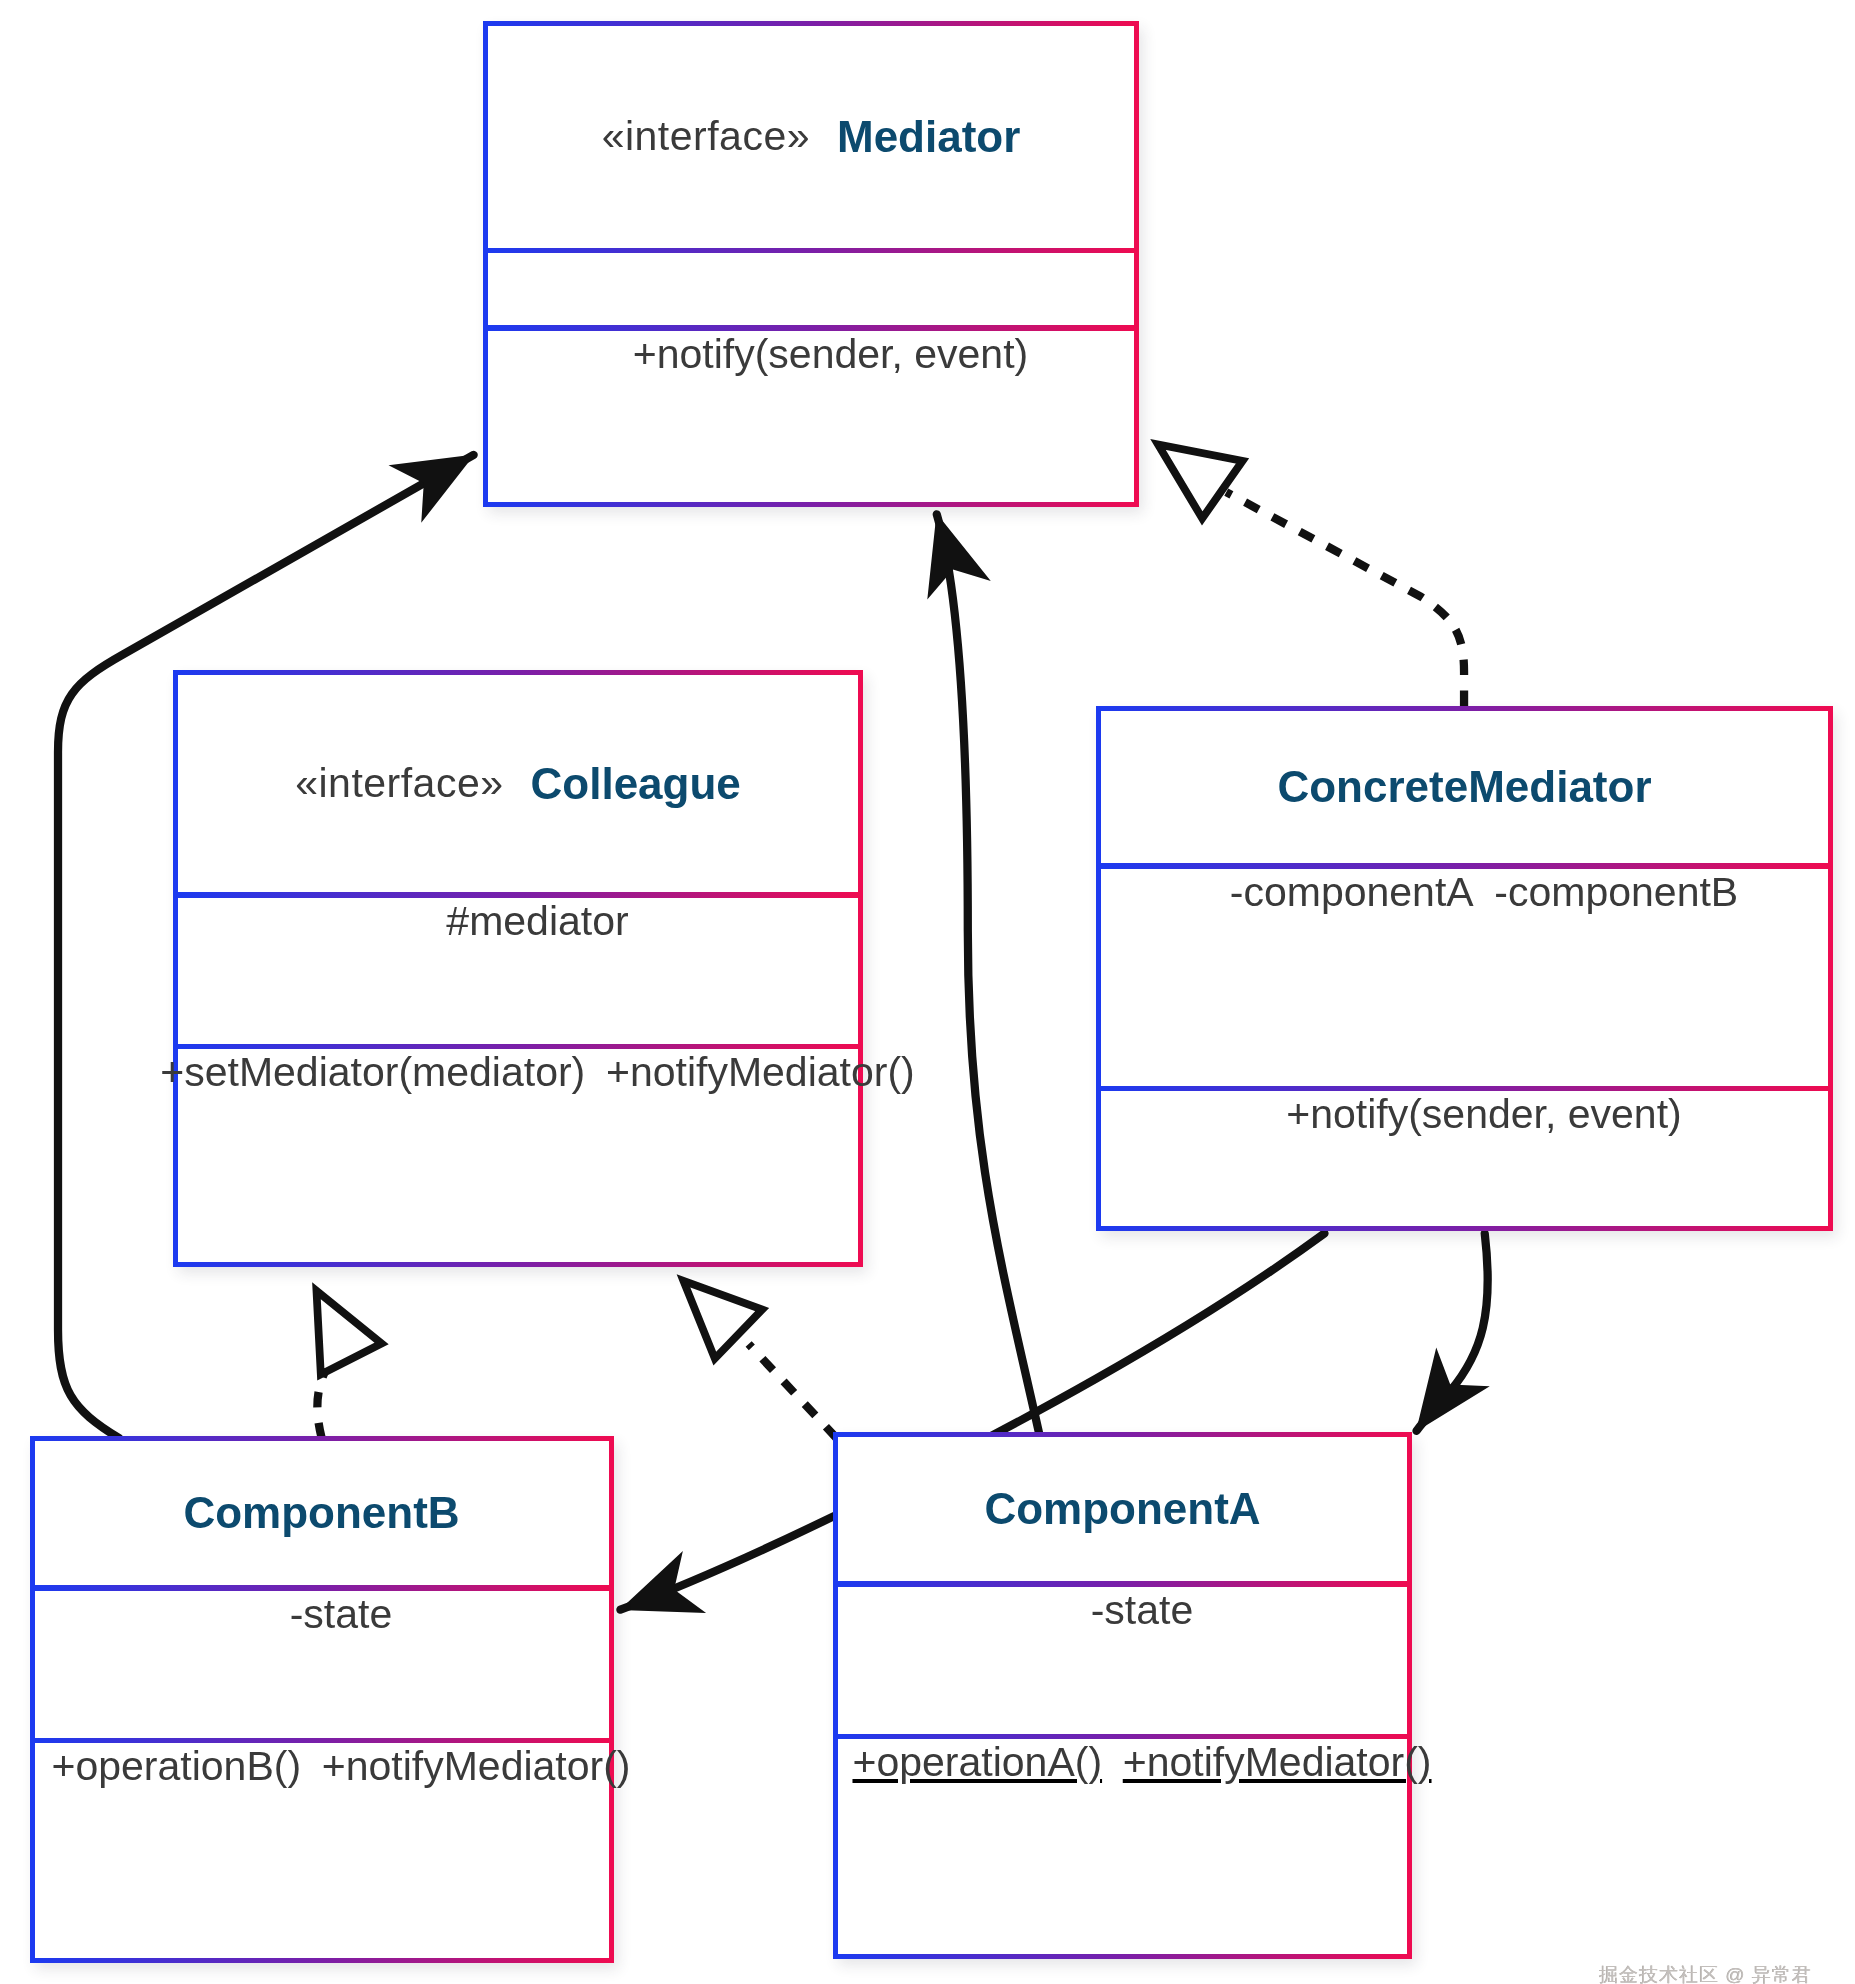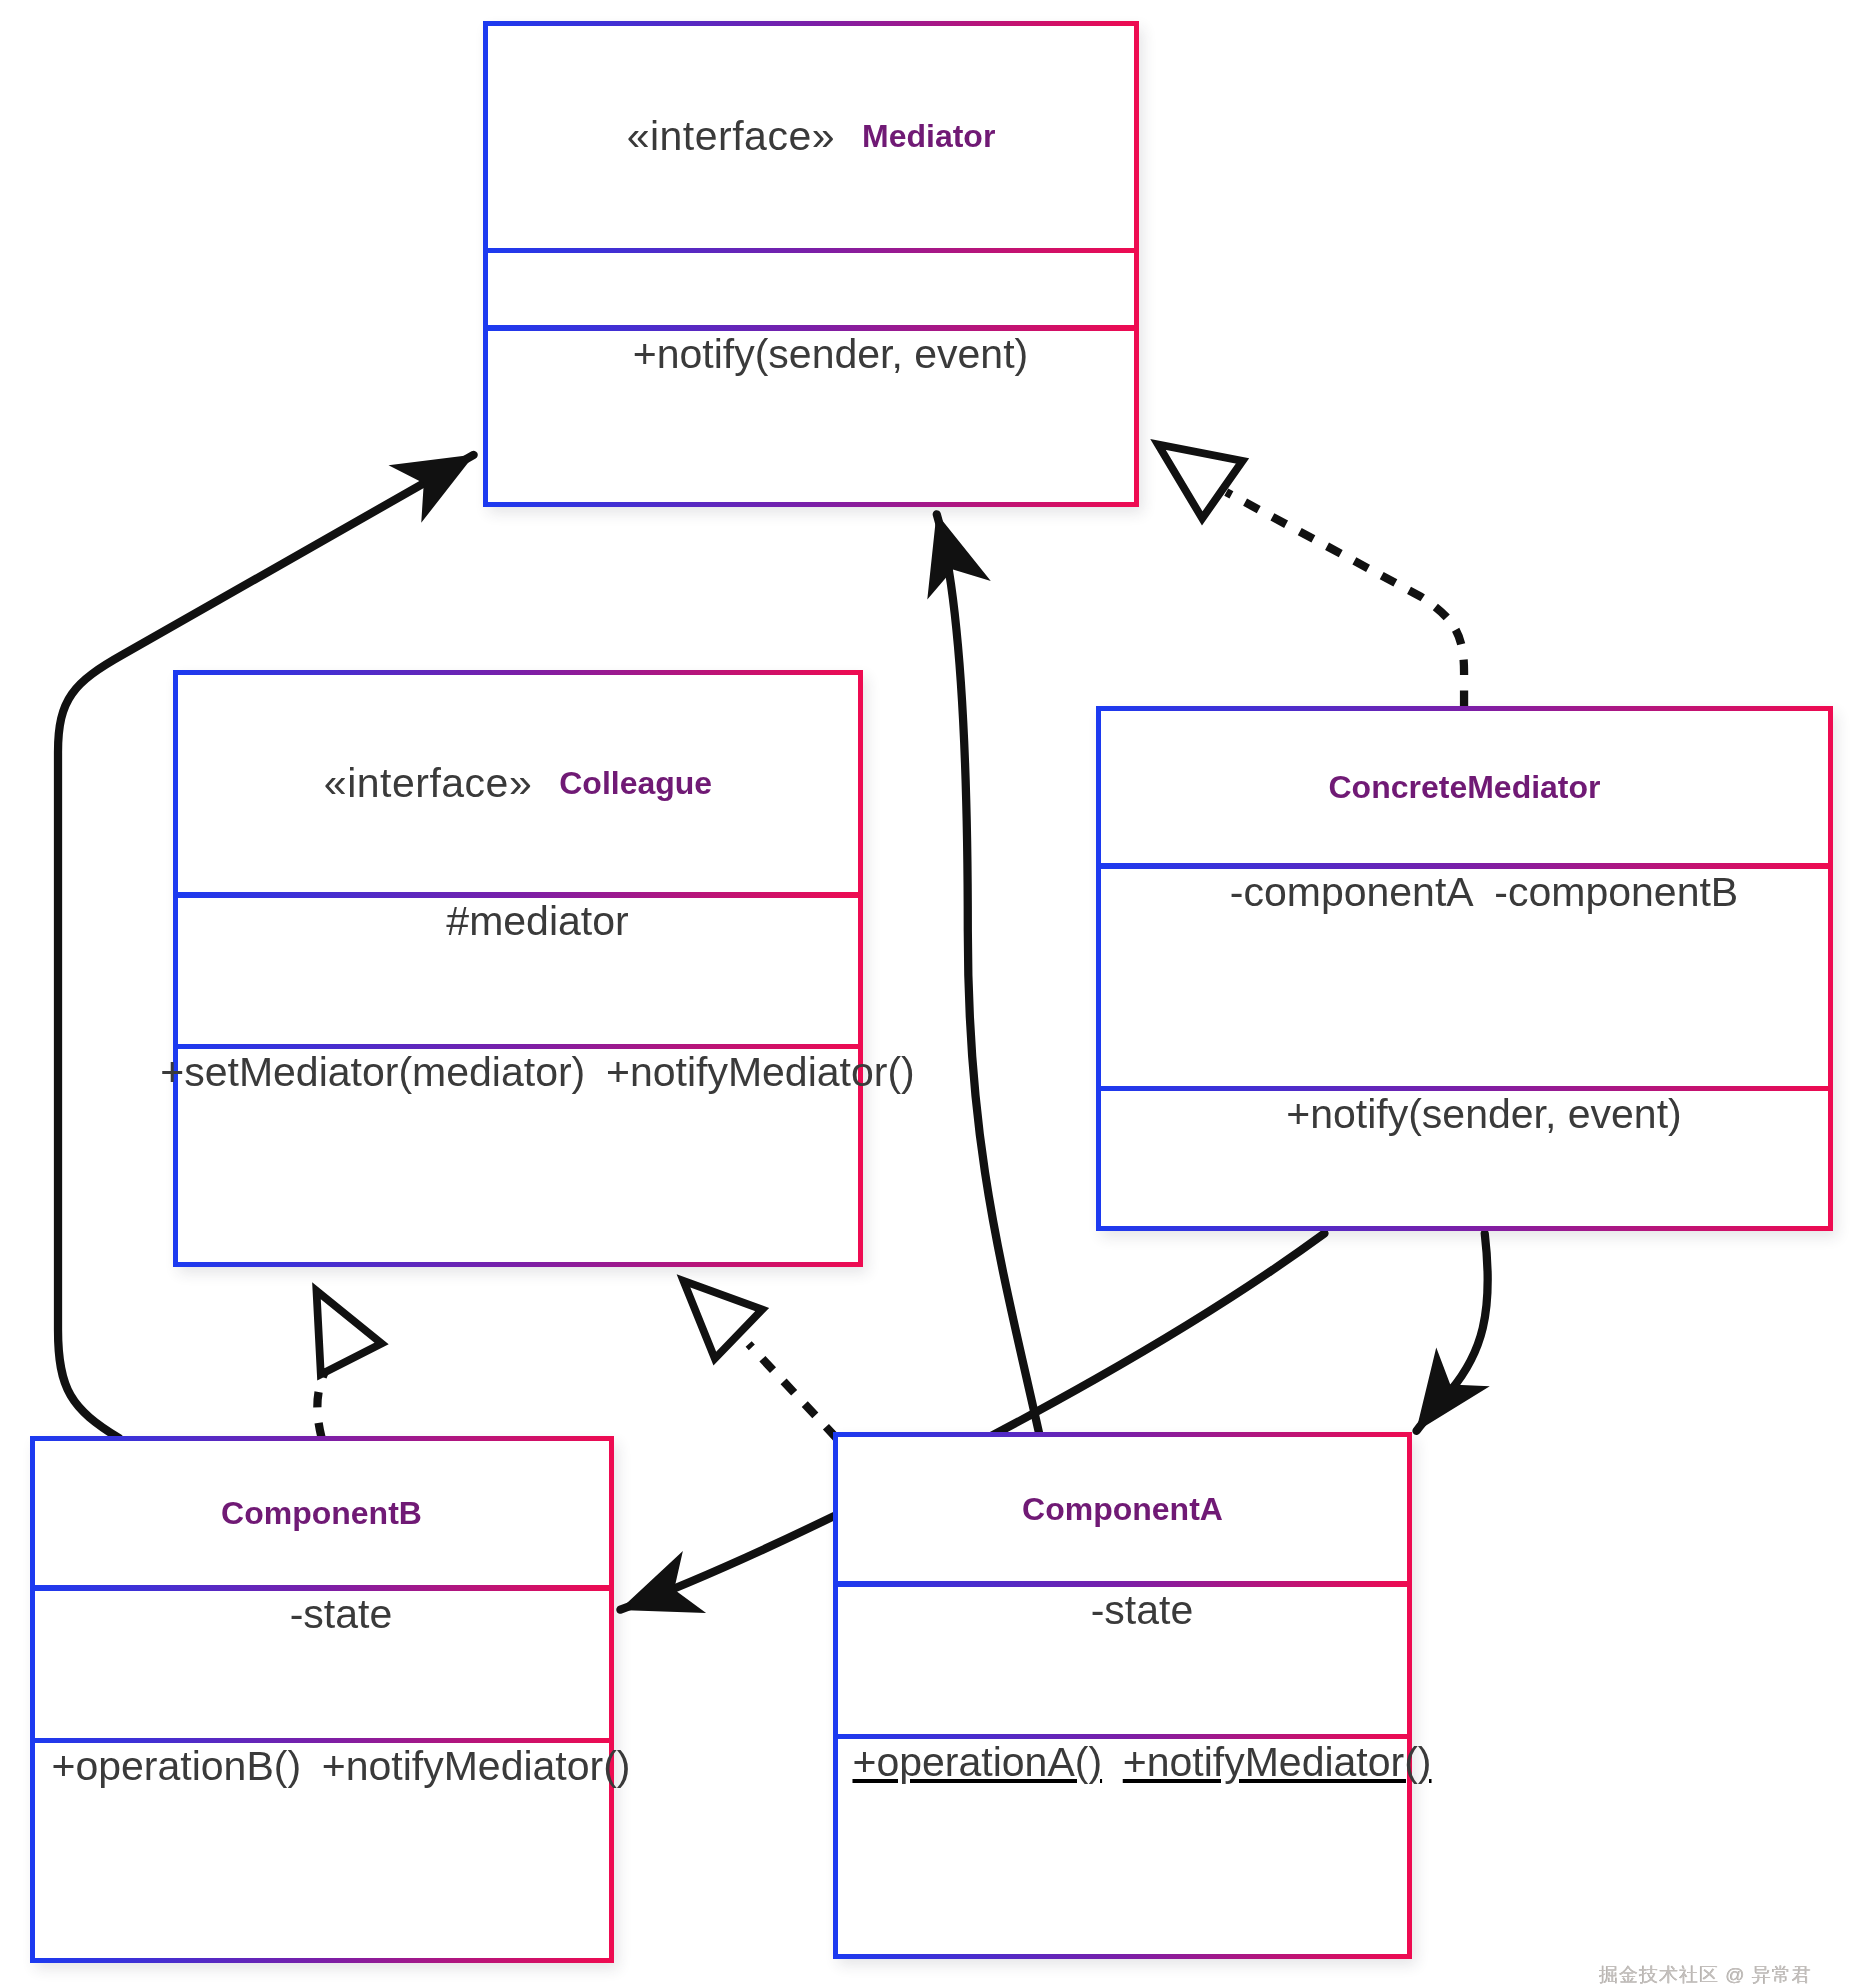--- a/index.html
+++ b/index.html
@@ -46,23 +46,23 @@
     align-items: center;
     text-align: center;
     gap: 27px;
   }
   .stereotype {
     font-size: 41px;
     color: #3a3a3a;
     letter-spacing: 0.5px;
   }
   .class-name {
-    font-size: 32px;
+    font-size: 44px;
     font-weight: bold;
-    color: #701a75;
+    color: #0c4a6e;
   }
   .members {
     align-items: flex-start;
     padding-left: 39px;
     gap: 20.7px;
   }
   .member {
     font-size: 41px;
     color: #3a3a3a;
     white-space: nowrap;

